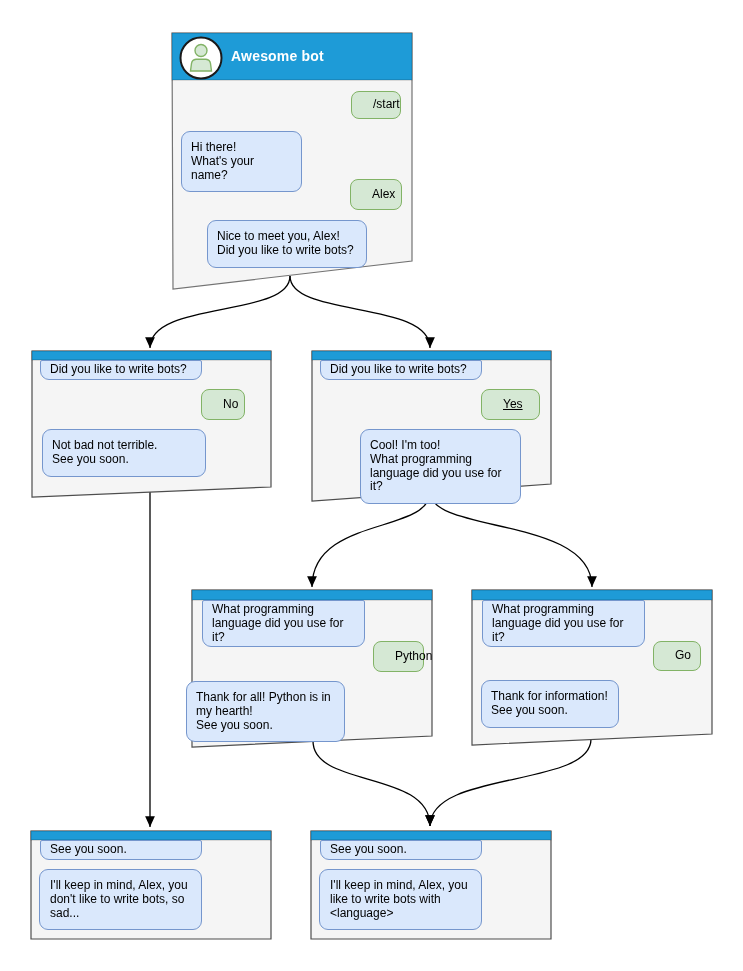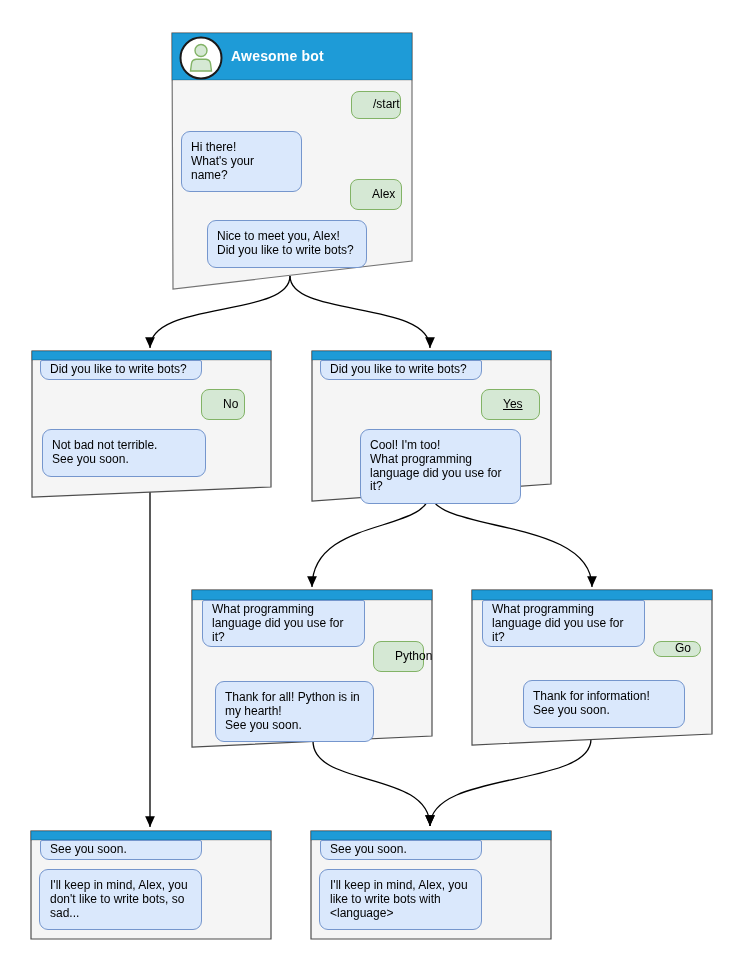--- a/index.html
+++ b/index.html
@@ -132,30 +132,30 @@
       <div class="bub usr" style="left:481px; top:389px; width:59px; height:31px;text-decoration:underline;">Yes</div>
       <div class="bub bot" style="left:320px; top:429px; width:161px;margin-left:40px;">Cool! I'm too!
 What programming
 language did you use for it?</div>
     </div>
 
     <div>
       <div class="bub bot tuck" style="left:202px; top:600px; width:163px;">What programming
 language did you use for it?</div>
       <div class="bub usr" style="left:373px; top:641px; width:51px; height:31px;">Python</div>
-      <div class="bub bot" style="left:215px; top:681px; width:159px;">Thank for all! Python is in
+      <div class="bub bot" style="left:186px; top:681px; width:159px;">Thank for all! Python is in
 my hearth!
 See you soon.</div>
     </div>
 
     <div>
       <div class="bub bot tuck" style="left:482px; top:600px; width:163px;">What programming
 language did you use for it?</div>
-      <div class="bub usr" style="left:653px; top:641px; width:48px; height:16px;">Go</div>
-      <div class="bub bot" style="left:481px; top:680px; width:162px;margin-left:42px;">Thank for information!
+      <div class="bub usr" style="left:653px; top:641px; width:48px; height:30px;">Go</div>
+      <div class="bub bot" style="left:481px; top:680px; width:138px;">Thank for information!
 See you soon.</div>
     </div>
 
     <div>
       <div class="bub bot tuck" style="left:40px; top:840px; width:162px;">See you soon.</div>
       <div class="bub bot" style="left:39px; top:869px; width:163px; padding:9px 10px;">I'll keep in mind, Alex, you
 don't like to write bots, so
 sad...</div>
     </div>
 

